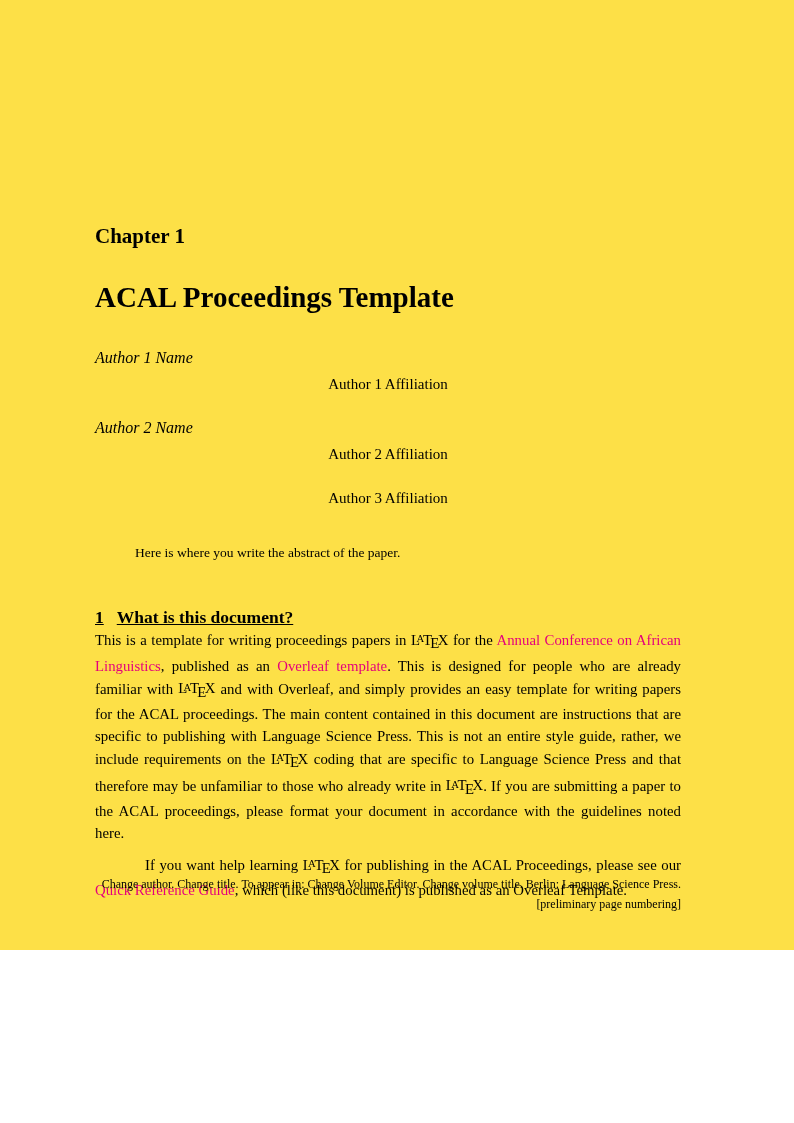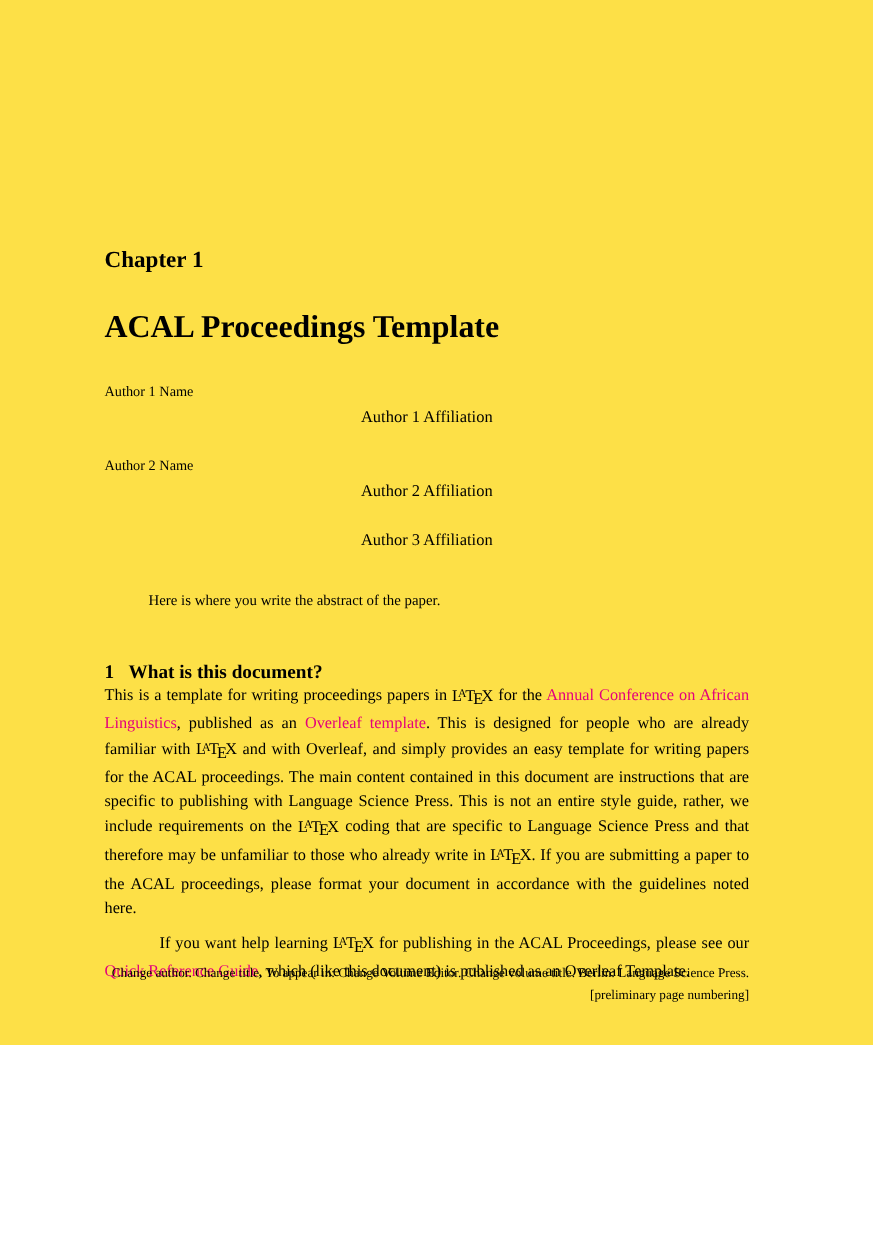--- a/index.html
+++ b/index.html
@@ -32,39 +32,41 @@
     margin: 32px 0 0 0;
     line-height: 1.15;
   }
   .authors {
     margin-top: 33px;
   }
   .author-block + .author-block {
     margin-top: 24px;
   }
   .author-name {
-    font-size: 13px;
+    font-size: 16px;
     line-height: 1.2;
+    font-style: italic;
   }
   .author-affiliation {
     font-size: 15px;
     line-height: 1.3;
     margin-top: 8px;
     text-align: center;
   }
   .abstract {
     margin: 36px 40px 4px 40px;
     font-size: 13.5px;
     line-height: 1.4;
   }
   .section-heading {
     margin-top: 44px;
     font-size: 17.5px;
     font-weight: bold;
     line-height: 1.2;
+    text-decoration: underline;
   }
   .section-number {
     margin-right: 13px;
   }
   .body-paragraphs {
   }
   .body-para {
     font-size: 14.8px;
     line-height: 22.2px;
     text-align: justify;

